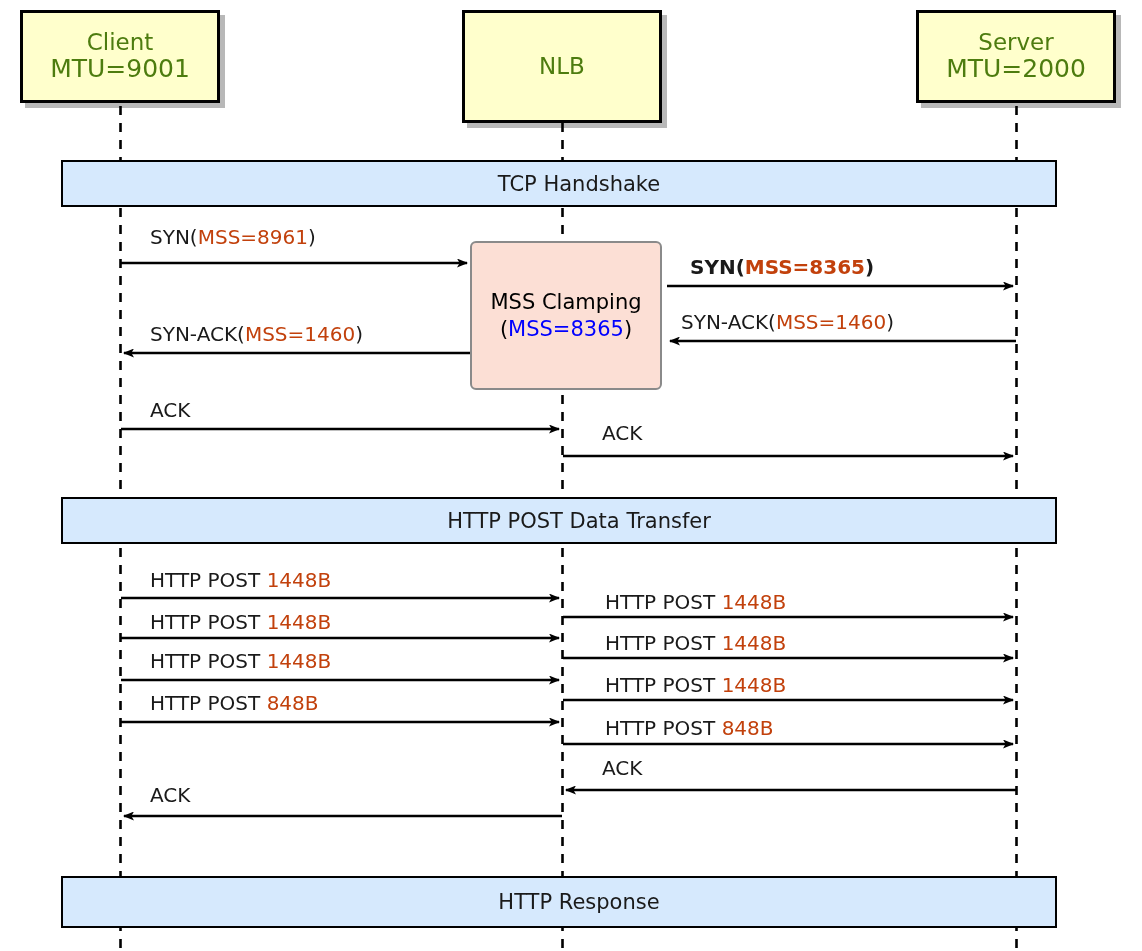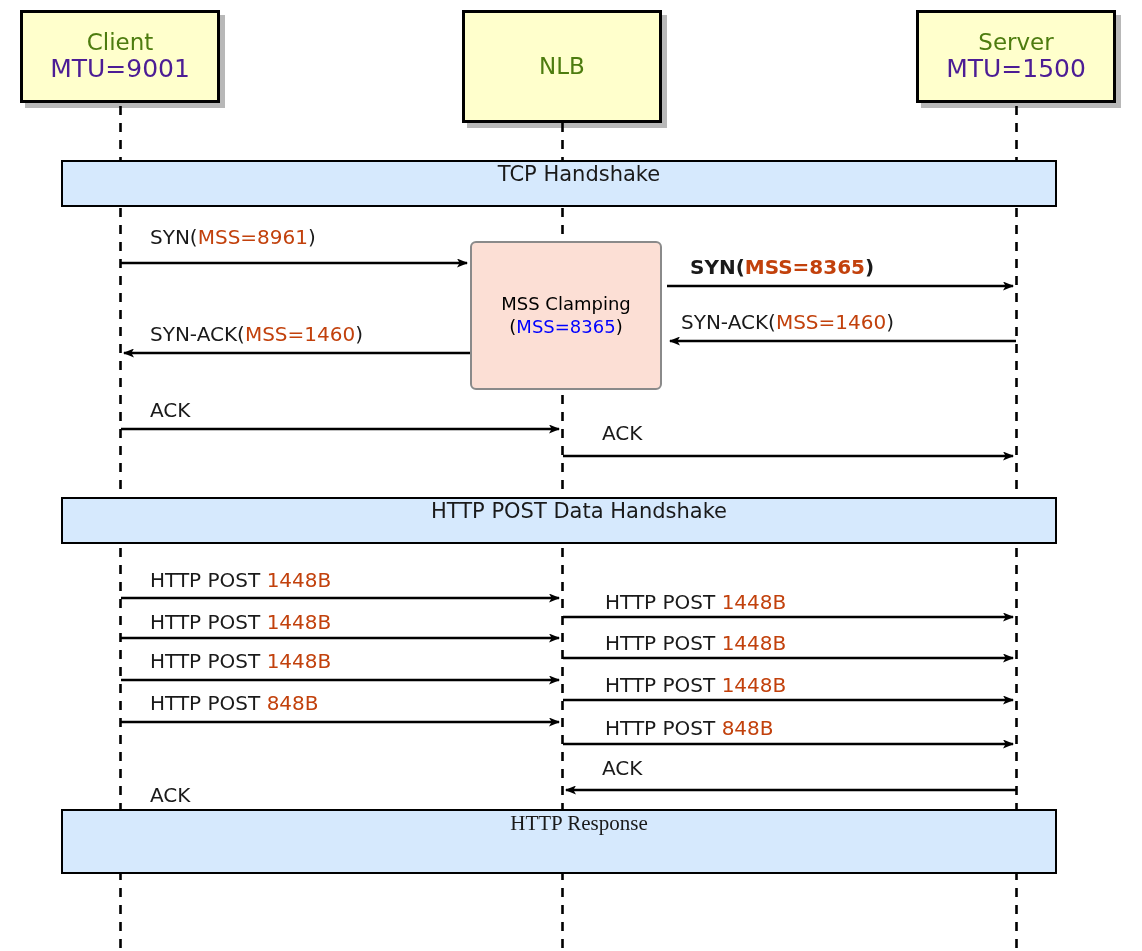--- a/index.html
+++ b/index.html
@@ -39,48 +39,49 @@
     justify-content: center;
     line-height: 1.12;
   }
   .participant .pname {
     font-size: 23px;
     color: #4d7c0f;
     font-weight: 400;
   }
   .participant .pmtu {
     font-size: 25px;
-    color: #4c1d95;
+    color: #4d7c0f;
     font-weight: 400;
   }
   
   .band {
     position: absolute;
     box-sizing: border-box;
     background: #d6e9fd;
     border: 2px solid #000000;
     display: flex;
+    align-items: center;
     justify-content: center;
     font-size: 21px;
     color: #1a1a1a;
     padding-left: 40px;
   }
   
   .note {
     position: absolute;
     box-sizing: border-box;
     background: #fcdfd5;
     border: 2px solid #8a8a8a;
     border-radius: 6px;
     display: flex;
     flex-direction: column;
     align-items: center;
     justify-content: center;
     line-height: 1.25;
-    font-size: 18px;
+    font-size: 21px;
     color: #000000;
   }
   .note .nval { color: #0000ff; }
   .note .nval-wrap { color: #000000; }
   
   .msglabel {
     position: absolute;
     font-size: 20px;
     color: #1a1a1a;
     white-space: nowrap;
@@ -132,32 +133,32 @@
     <div class="pname">Client</div>
     <div class="pmtu">MTU=9001</div>
   </div>
 
   <div class="participant" style="left:462px; top:10px; width:200px; height:113px;">
     <div class="pname">NLB</div>
   </div>
 
   <div class="participant" style="left:916px; top:10px; width:200px; height:93px;">
     <div class="pname">Server</div>
-    <div class="pmtu">MTU=1500</div>
+    <div class="pmtu">MTU=2000</div>
   </div>
 
   <div class="band" style="left:61px; top:160px; width:996px; height:47px;">
     <span>TCP Handshake</span>
   </div>
 
   <div class="band" style="left:61px; top:497px; width:996px; height:47px;">
-    <span>HTTP POST Data Handshake</span>
-  </div>
-
-  <div class="band" style="left:61px; top:809px; width:996px; height:65px;font-family:Liberation Serif, serif;">
+    <span>HTTP POST Data Transfer</span>
+  </div>
+
+  <div class="band" style="left:61px; top:876px; width:996px; height:52px;">
     <span>HTTP Response</span>
   </div>
 
   <div class="note" style="left:470px; top:241px; width:192px; height:149px;">
     <div>MSS Clamping</div>
     <div>
       <span class="nval-wrap">(</span><span class="nval">MSS=8365</span><span class="nval-wrap">)</span>
     </div>
   </div>
 

